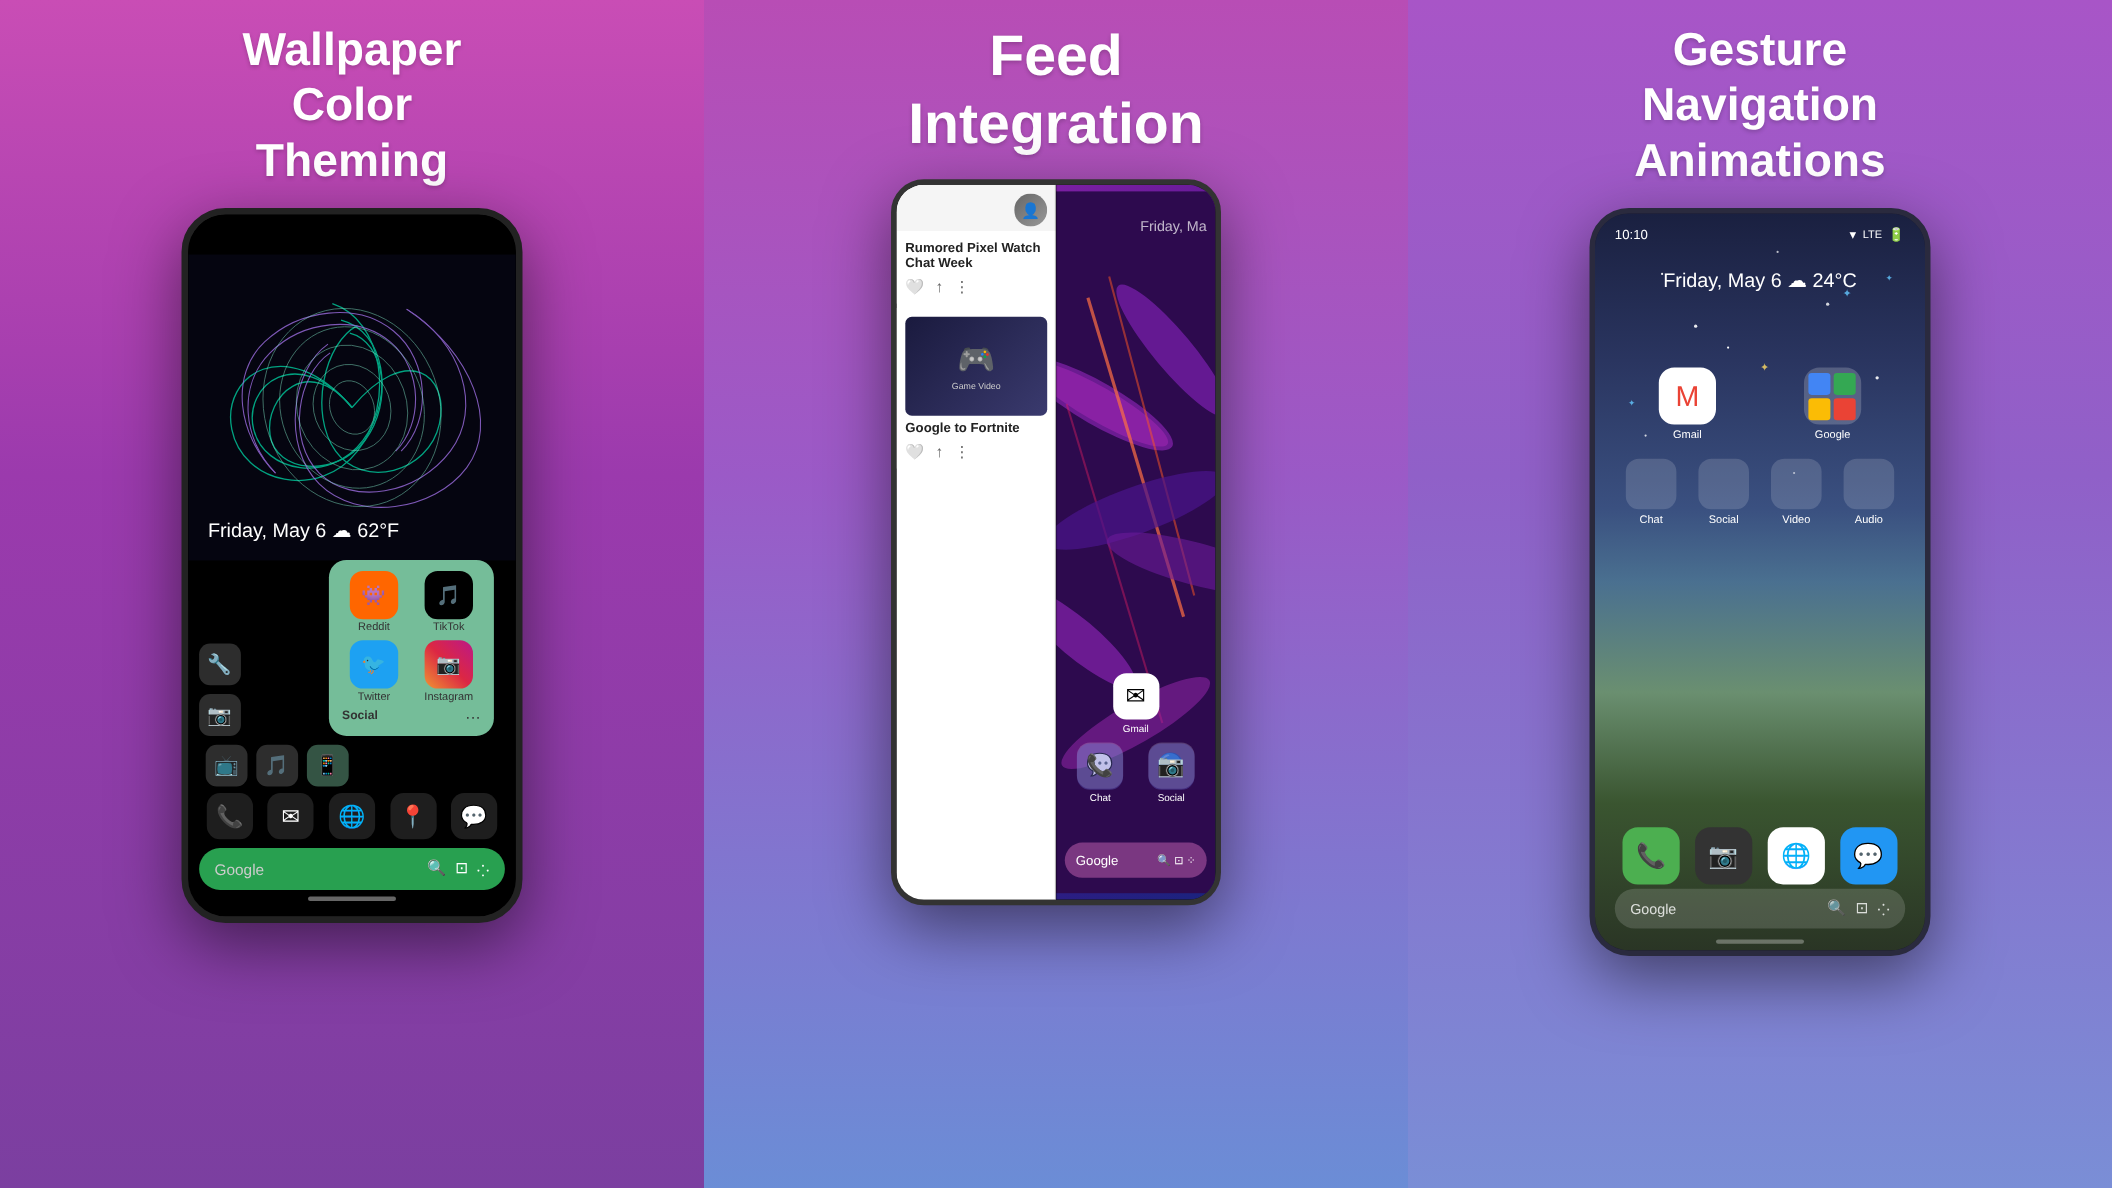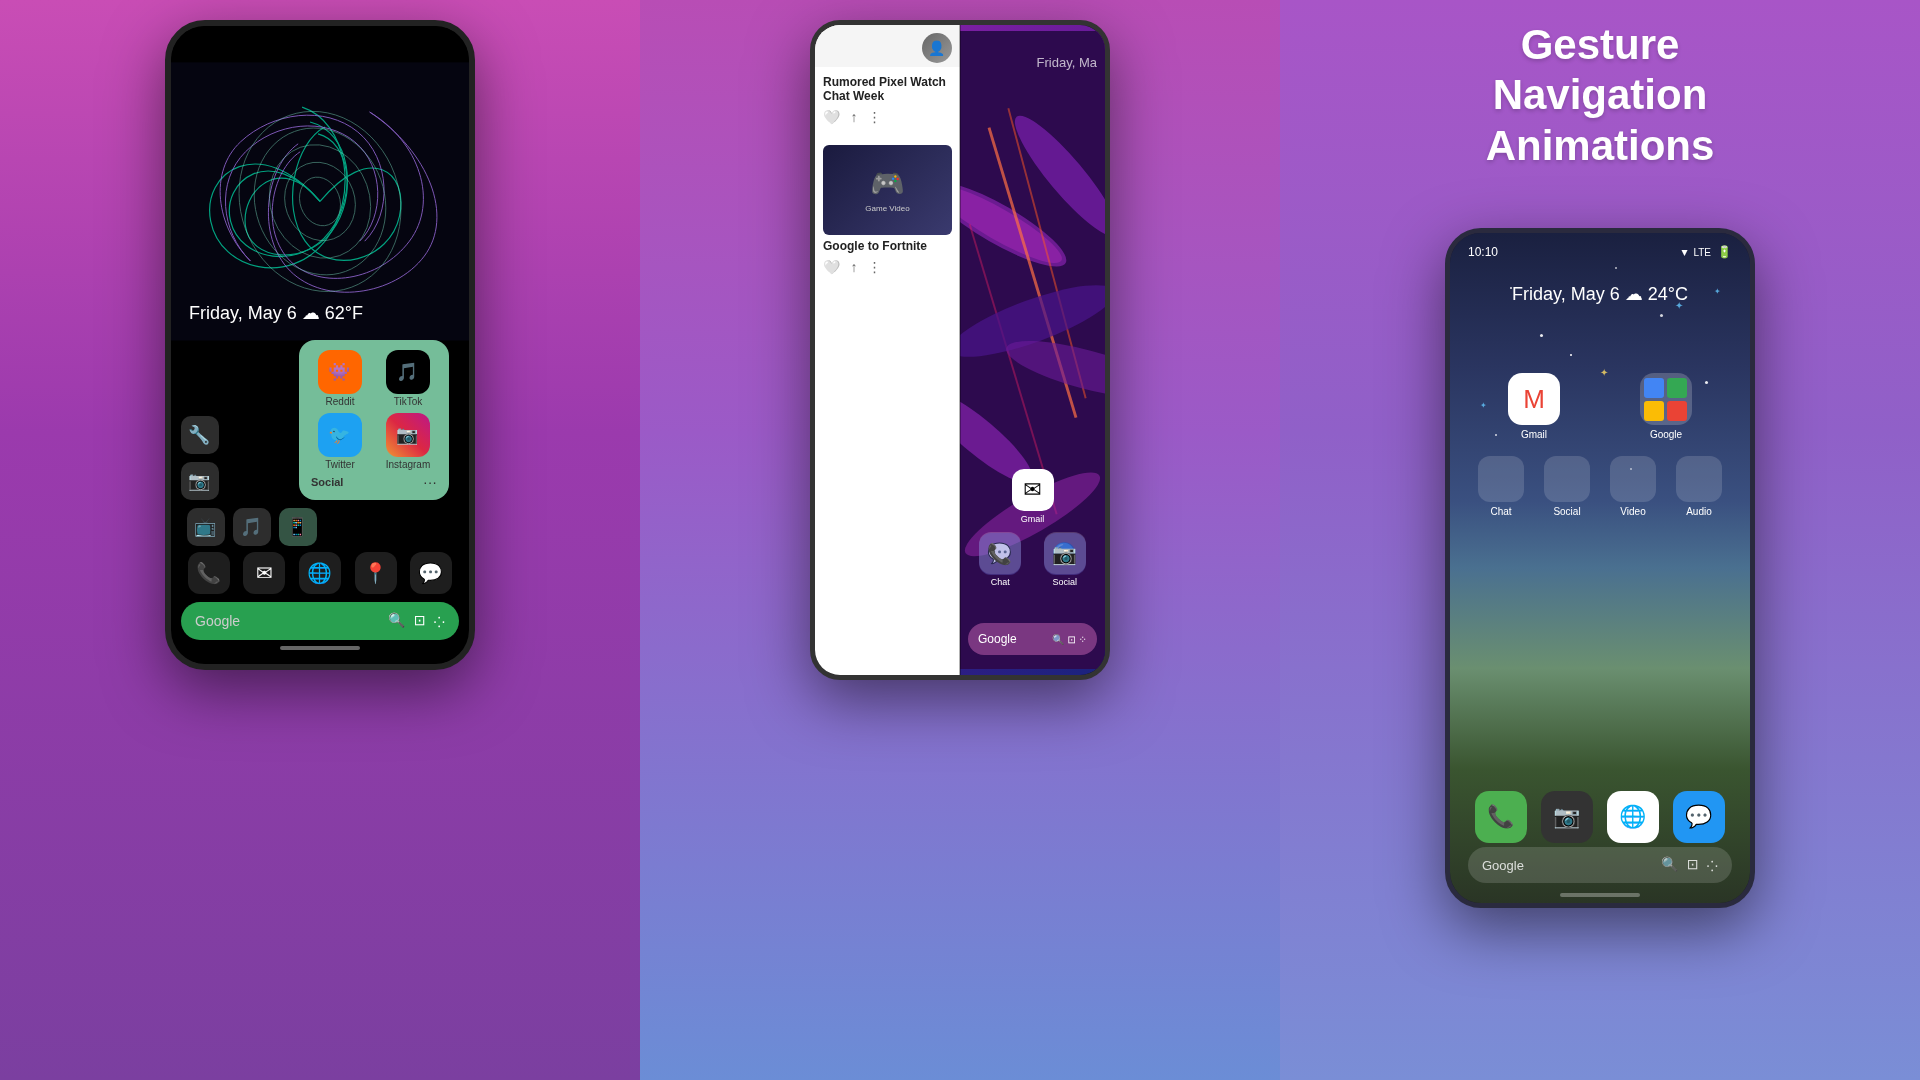--- a/index.html
+++ b/index.html
@@ -25,21 +25,20 @@
     .panel-left {
       background: linear-gradient(180deg, #c94db5 0%, #9b3aad 40%, #7b3fa0 100%);
     }
 
     .panel-center {
       background: linear-gradient(180deg, #b84db5 0%, #9b5ac7 40%, #6b8dd6 100%);
     }
 
     .panel-right {
       background: linear-gradient(180deg, #a855c7 0%, #9060c8 40%, #7a8ed6 100%);
-      gap: 39px;
     }
 
     .panel-title {
       color: white;
       font-size: 42px;
       font-weight: 800;
       text-align: center;
       line-height: 1.2;
       margin-bottom: 18px;
       text-shadow: 0 2px 4px rgba(0,0,0,0.2);
@@ -565,20 +564,23 @@
     
     .wallpaper-swirl {
       width: 100%;
       height: 100%;
     }
   </style>
 </head>
 <body>
 
 <div class="panel panel-left">
+  <h2 class="panel-title" style="white-space: pre-line;">Wallpaper
+Color
+Theming</h2>
 
   <div class="phone-mockup phone-left">
     <div class="phone-left-screen">
 
       <div class="wallpaper-bg">
         <svg class="wallpaper-swirl" viewBox="0 0 300 280" xmlns="http://www.w3.org/2000/svg">
           <rect width="300" height="280" fill="#050510"></rect>
 
           <g stroke="#00e5b0" stroke-width="1.2" fill="none" opacity="0.7">
             <path d="M150,140 C100,80 50,120 60,160 C70,200 130,210 160,170 C190,130 180,70 140,60"></path>
@@ -676,20 +678,22 @@
           </div>
         </div>
 
         <div class="home-indicator"></div>
       </div>
     </div>
   </div>
 </div>
 
 <div class="panel panel-center">
+  <h2 class="panel-title" style="white-space: pre-line; font-size:52px;">Feed
+Integration</h2>
 
   <div class="phone-fold">
     <div class="fold-divider"></div>
 
     <div class="fold-left-half">
 
       <div style="background:#f5f5f5; padding:8px 8px 4px; display:flex; align-items:center;">
         <div class="fold-avatar" style="width:30px;height:30px;border-radius:50%;background:#888;overflow:hidden;margin-left:auto;">
           <div style="width:100%;height:100%;background:linear-gradient(135deg,#666,#999);display:flex;align-items:center;justify-content:center;color:white;font-size:14px;">👤</div>
         </div>

